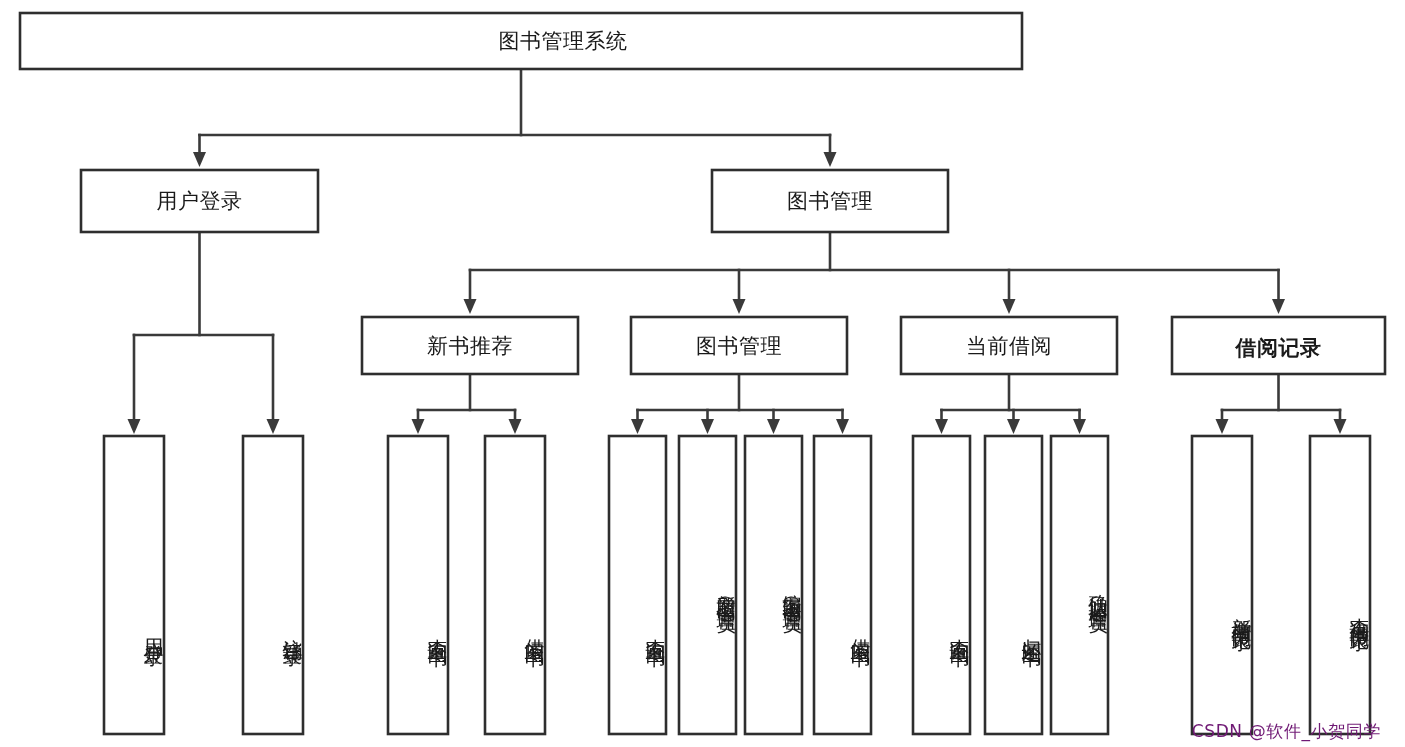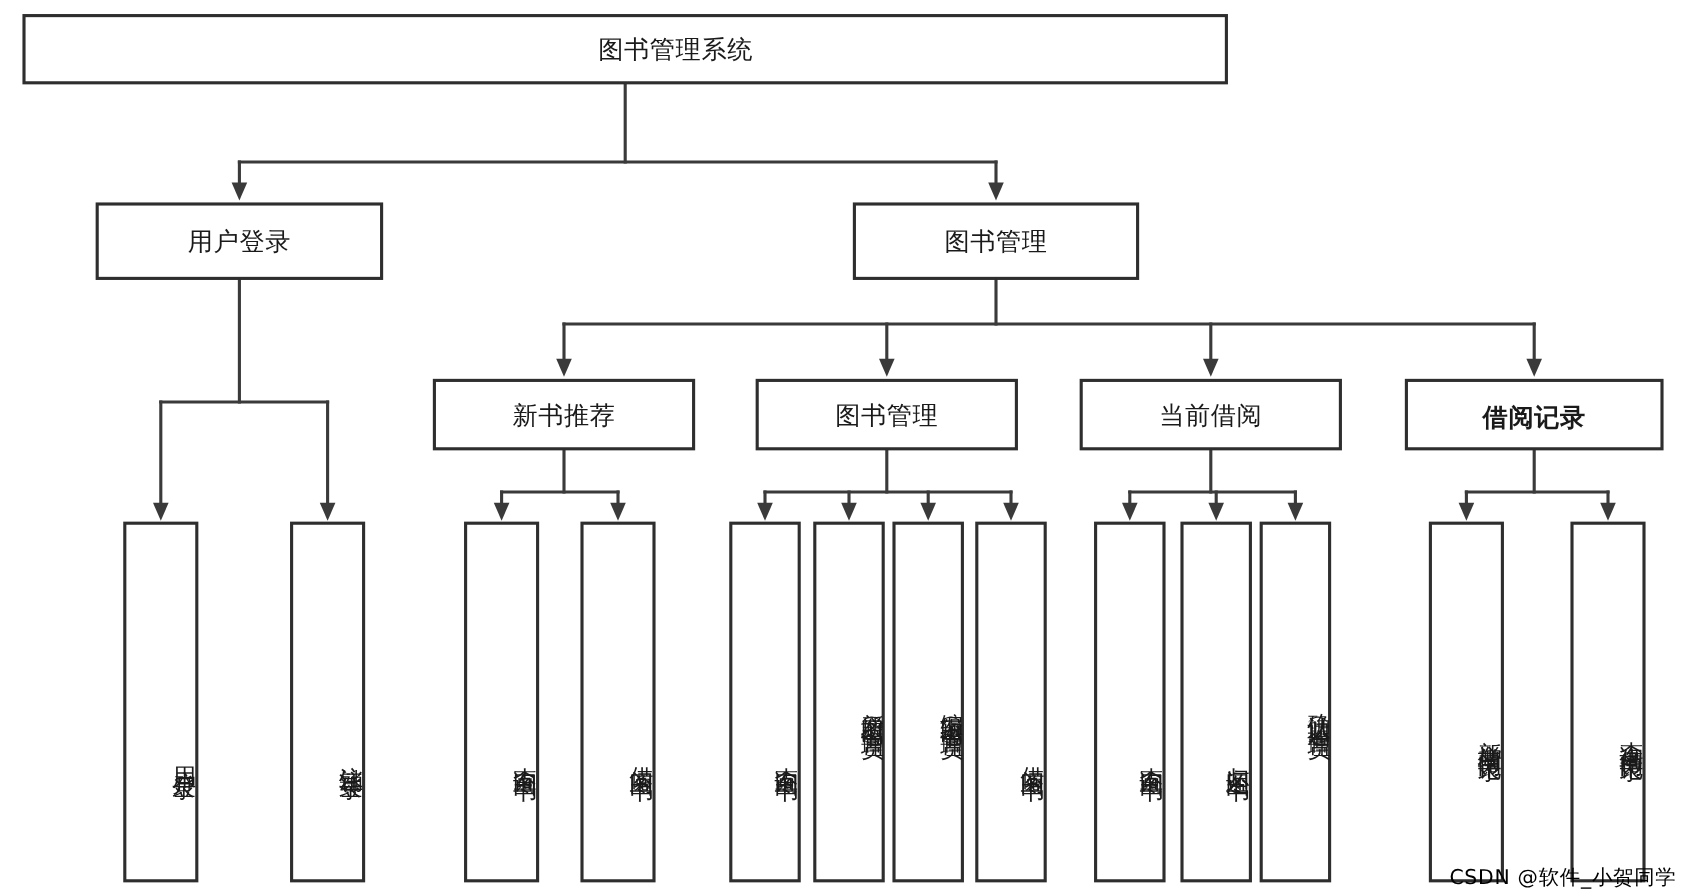--- a/index.html
+++ b/index.html
@@ -61,23 +61,23 @@
     color: #1a1a1a;
     font-size: 20px;
     writing-mode: vertical-rl;
     text-orientation: upright;
     letter-spacing: 3px;
     line-height: 1;
     pointer-events: none;
   }
   .watermark {
     position: absolute;
-    right: 8px;
+    right: 24px;
     bottom: 4px;
-    color: #000000;
+    color: #701a75;
     font-size: 17px;
     letter-spacing: 0.6px;
     white-space: nowrap;
     user-select: none;
   }
 </style>
 </head>
 <body>
 
 <div id="diagram-root">

